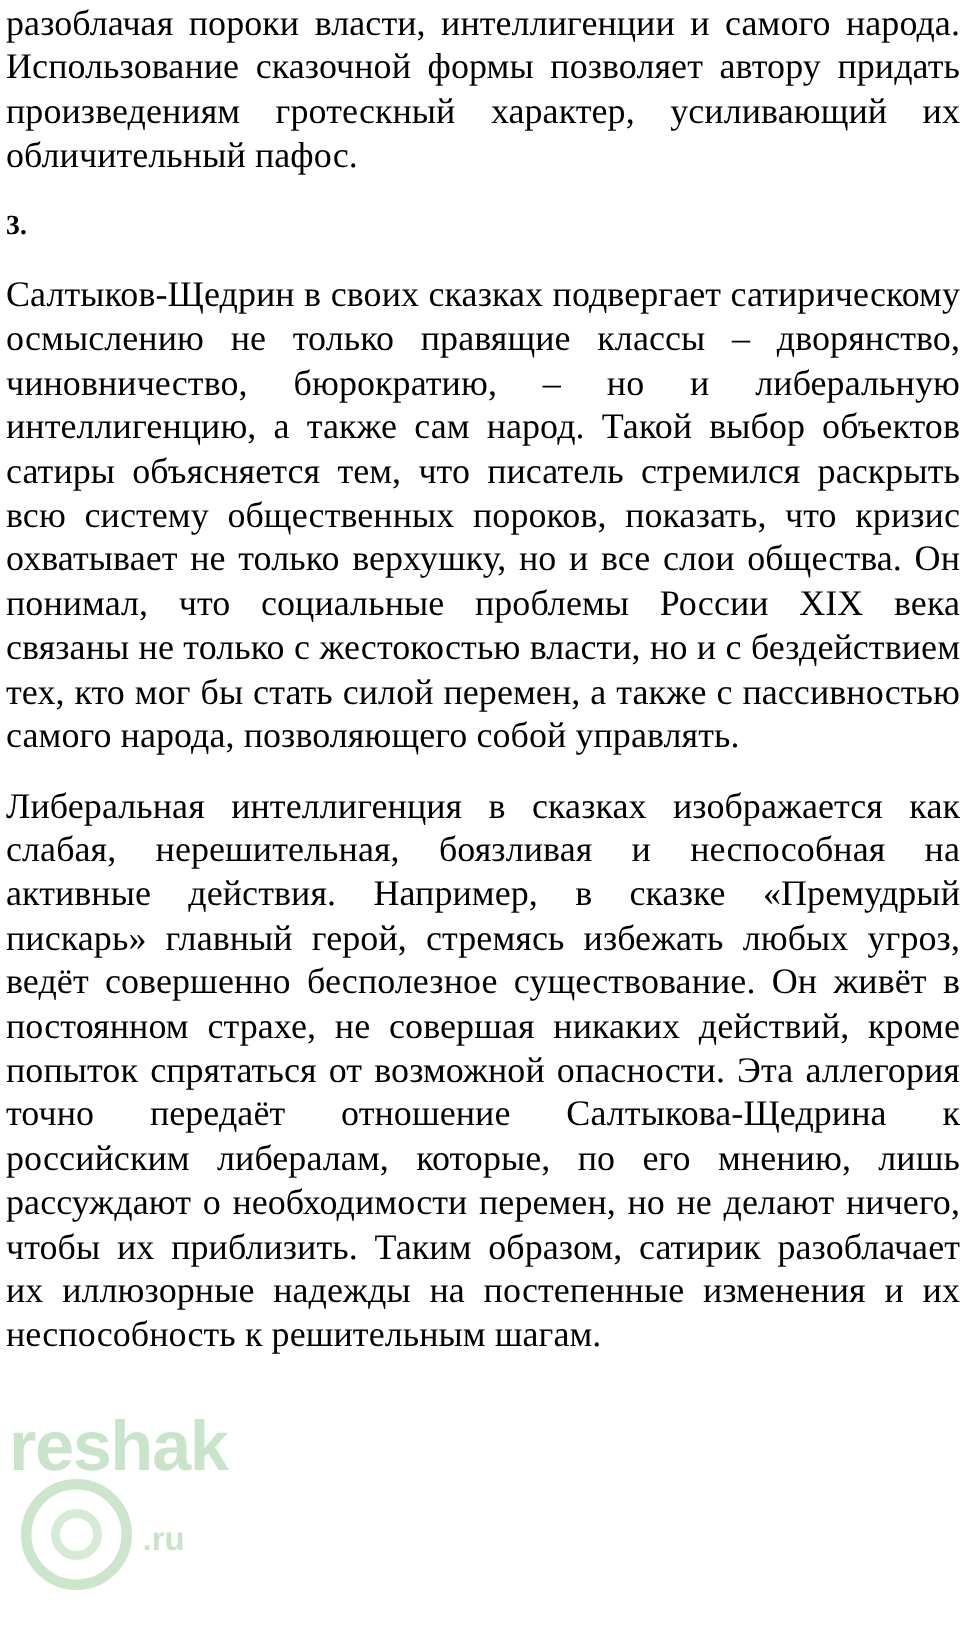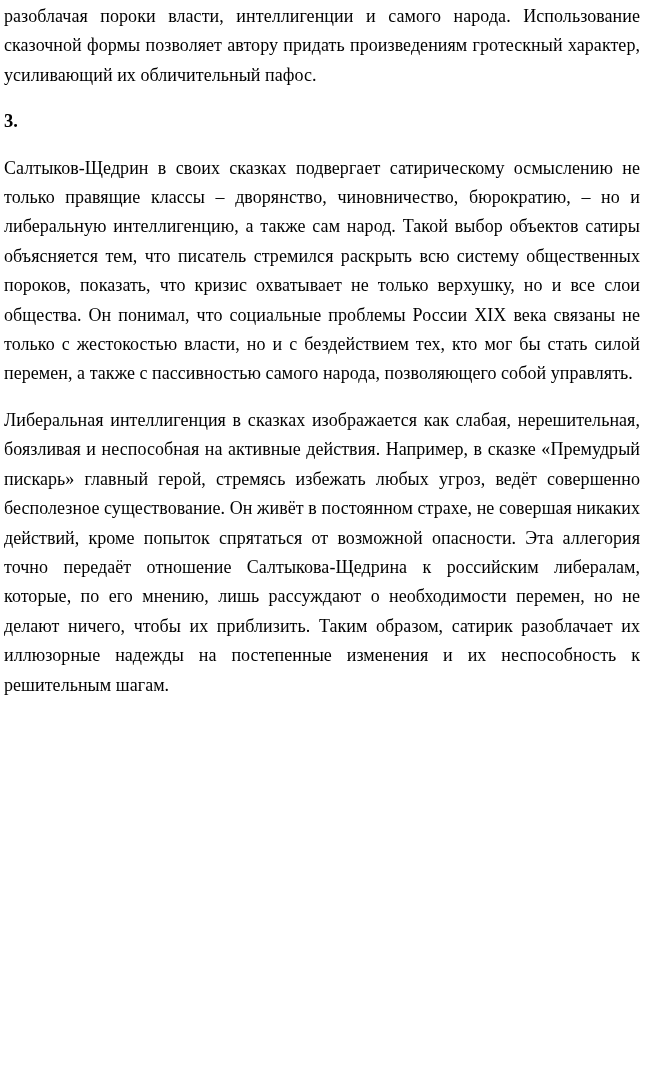--- a/index.html
+++ b/index.html
@@ -17,21 +17,21 @@
   }
   .page {
     position: relative;
     width: 646px;
     height: 1083px;
     box-sizing: border-box;
     padding: 0 6px 0 4px;
   }
   .para {
     margin: 0 0 17px 0;
-    font-size: 18px;
+    font-size: 24px;
     line-height: 29.4px;
     text-align: justify;
     text-justify: inter-word;
     letter-spacing: 0.05px;
   }
   .para.first {
     margin-top: 0;
     padding-top: 2px;
   }
   .heading {
@@ -98,20 +98,26 @@
   .content {
     position: relative;
     z-index: 1;
   }
 </style>
 </head>
 <body>
 
 <div class="page">
 
+  <div class="watermark">
+    <div class="wm-text">reshak</div>
+    <div class="wm-ring"></div>
+    <div class="wm-ring-inner"></div>
+    <div class="wm-sub">.ru</div>
+  </div>
 
   <div class="content">
     <p class="para first">разоблачая пороки власти, интеллигенции и самого народа. Использование сказочной формы позволяет автору придать произведениям гротескный характер, усиливающий их обличительный пафос.</p>
     <p class="heading">3.</p>
     <p class="para">Салтыков-Щедрин в своих сказках подвергает сатирическому осмыслению не только правящие классы – дворянство, чиновничество, бюрократию, – но и либеральную интеллигенцию, а также сам народ. Такой выбор объектов сатиры объясняется тем, что писатель стремился раскрыть всю систему общественных пороков, показать, что кризис охватывает не только верхушку, но и все слои общества. Он понимал, что социальные проблемы России XIX века связаны не только с жестокостью власти, но и с бездействием тех, кто мог бы стать силой перемен, а также с пассивностью самого народа, позволяющего собой управлять.</p>
     <p class="para">Либеральная интеллигенция в сказках изображается как слабая, нерешительная, боязливая и неспособная на активные действия. Например, в сказке «Премудрый пискарь» главный герой, стремясь избежать любых угроз, ведёт совершенно бесполезное существование. Он живёт в постоянном страхе, не совершая никаких действий, кроме попыток спрятаться от возможной опасности. Эта аллегория точно передаёт отношение Салтыкова-Щедрина к российским либералам, которые, по его мнению, лишь рассуждают о необходимости перемен, но не делают ничего, чтобы их приблизить. Таким образом, сатирик разоблачает их иллюзорные надежды на постепенные изменения и их неспособность к решительным шагам.</p>
   </div>
 
 </div>
 

